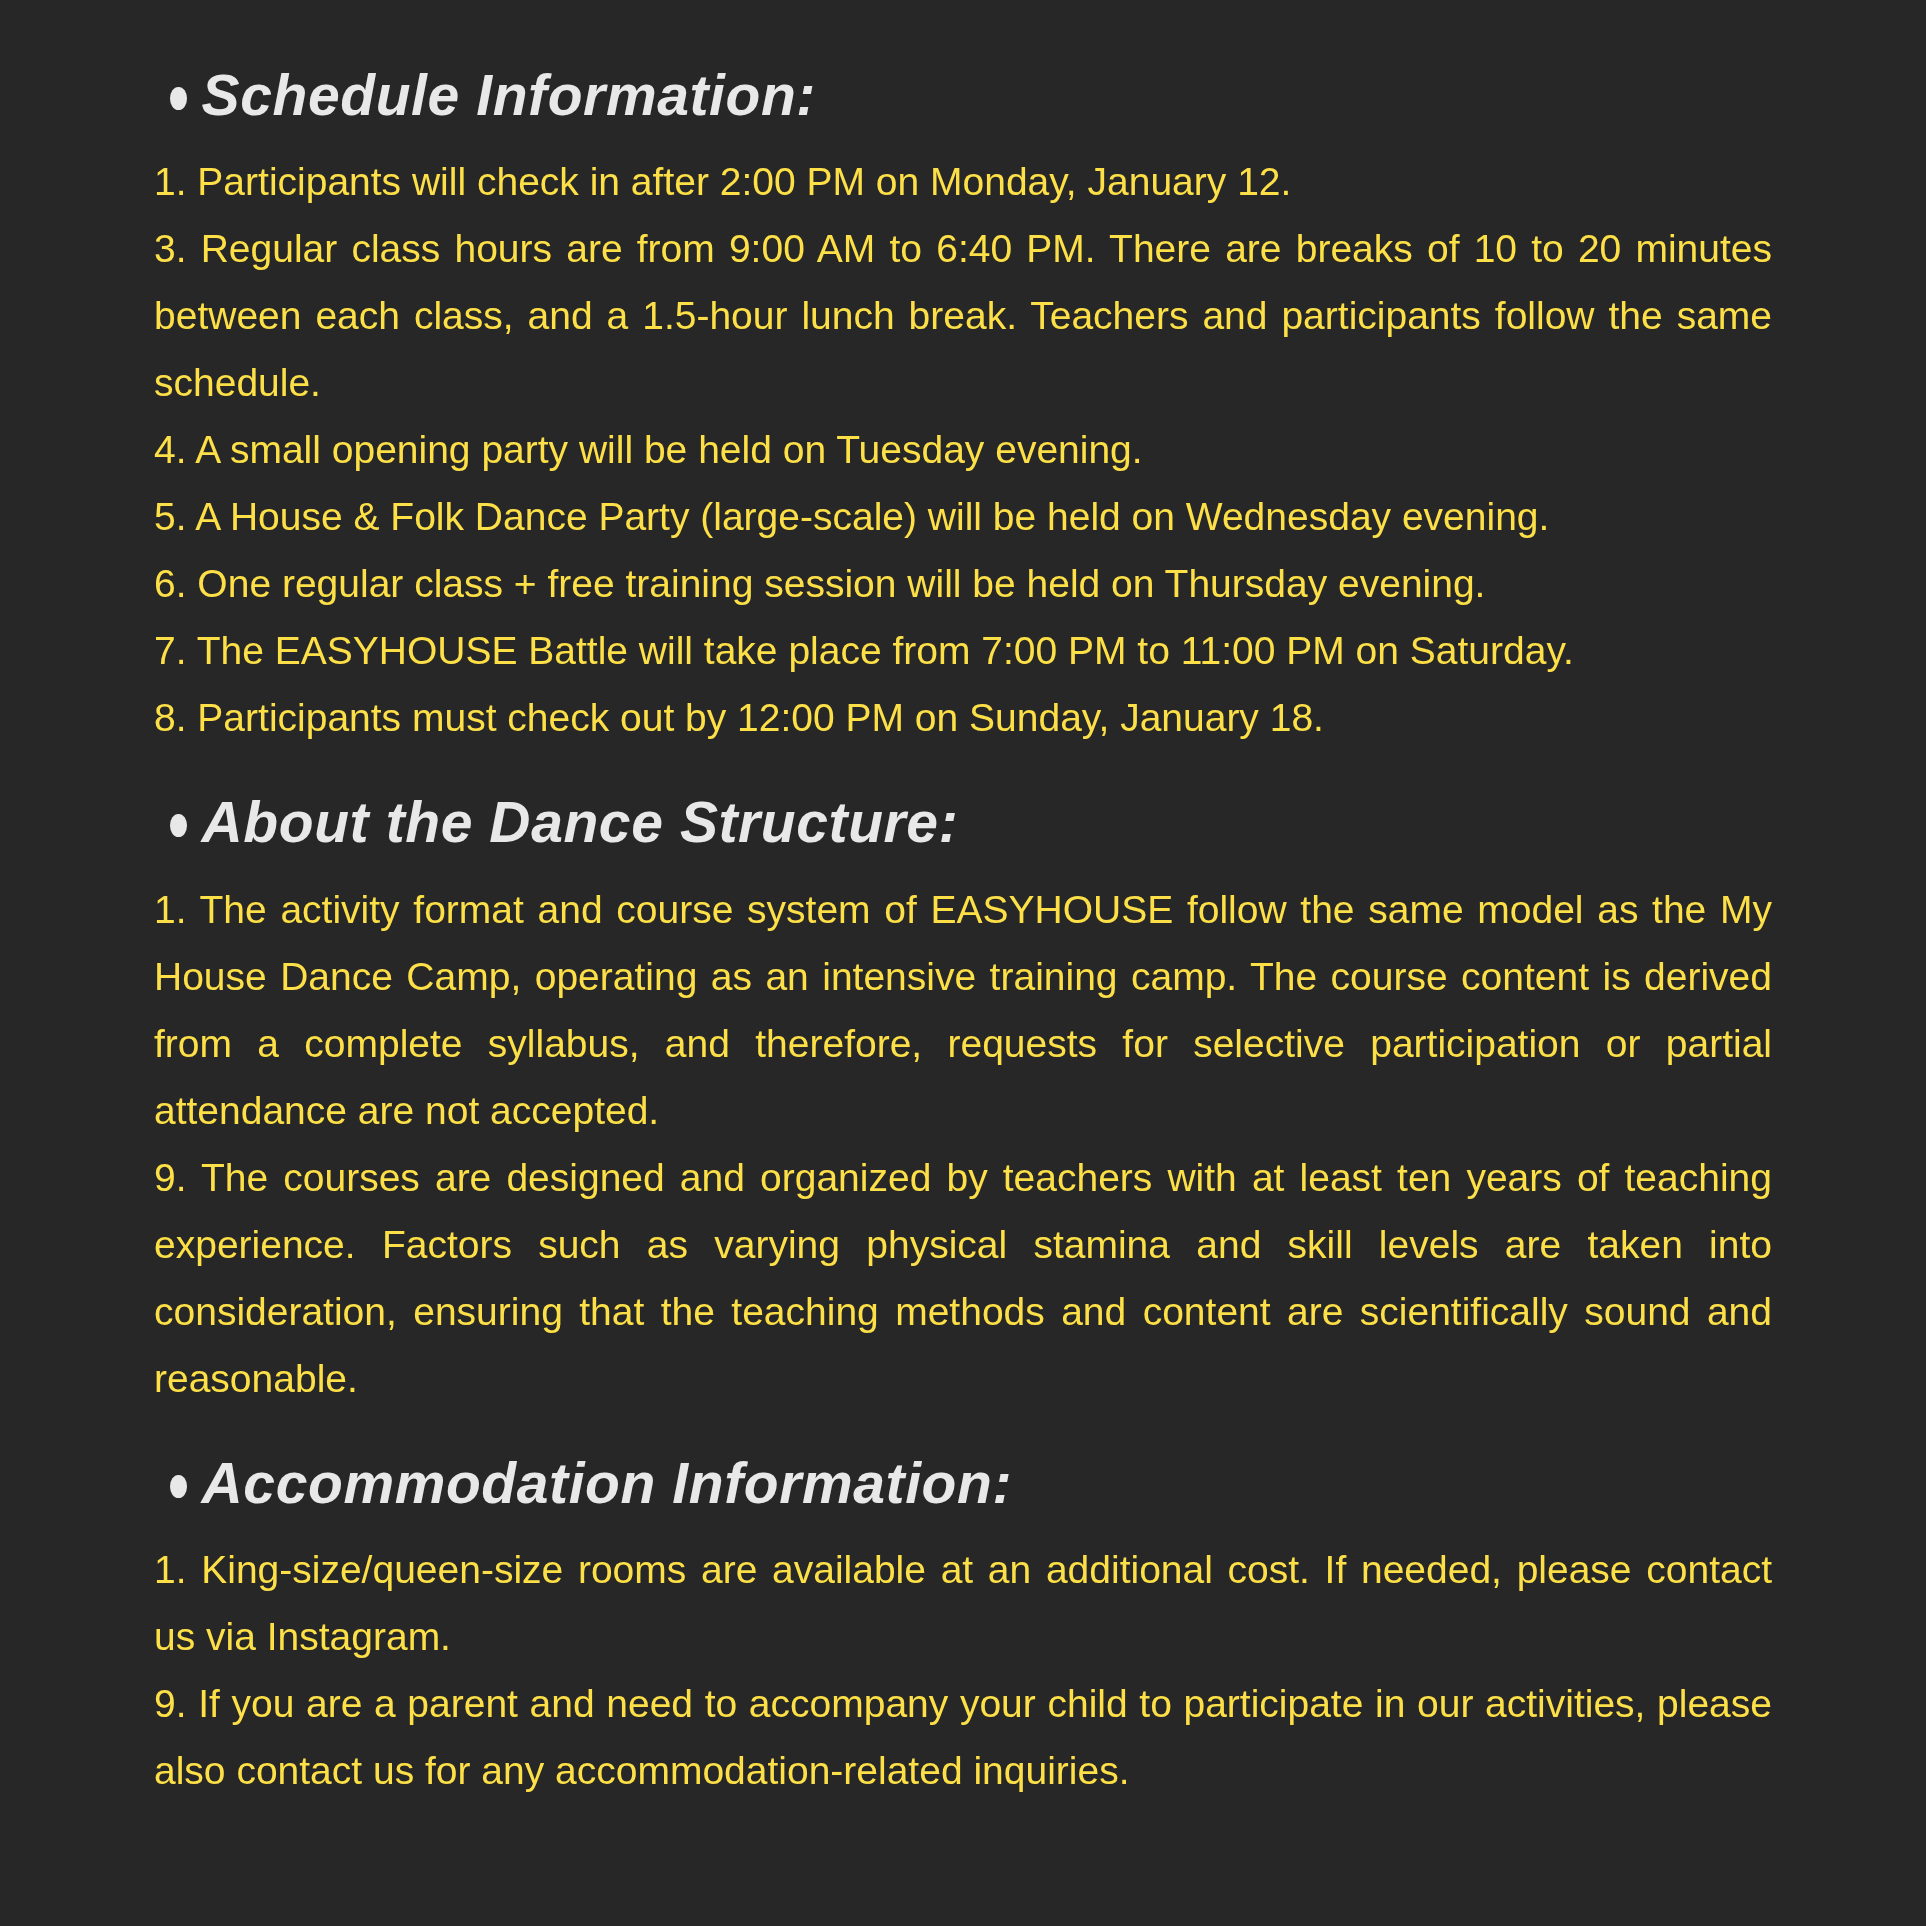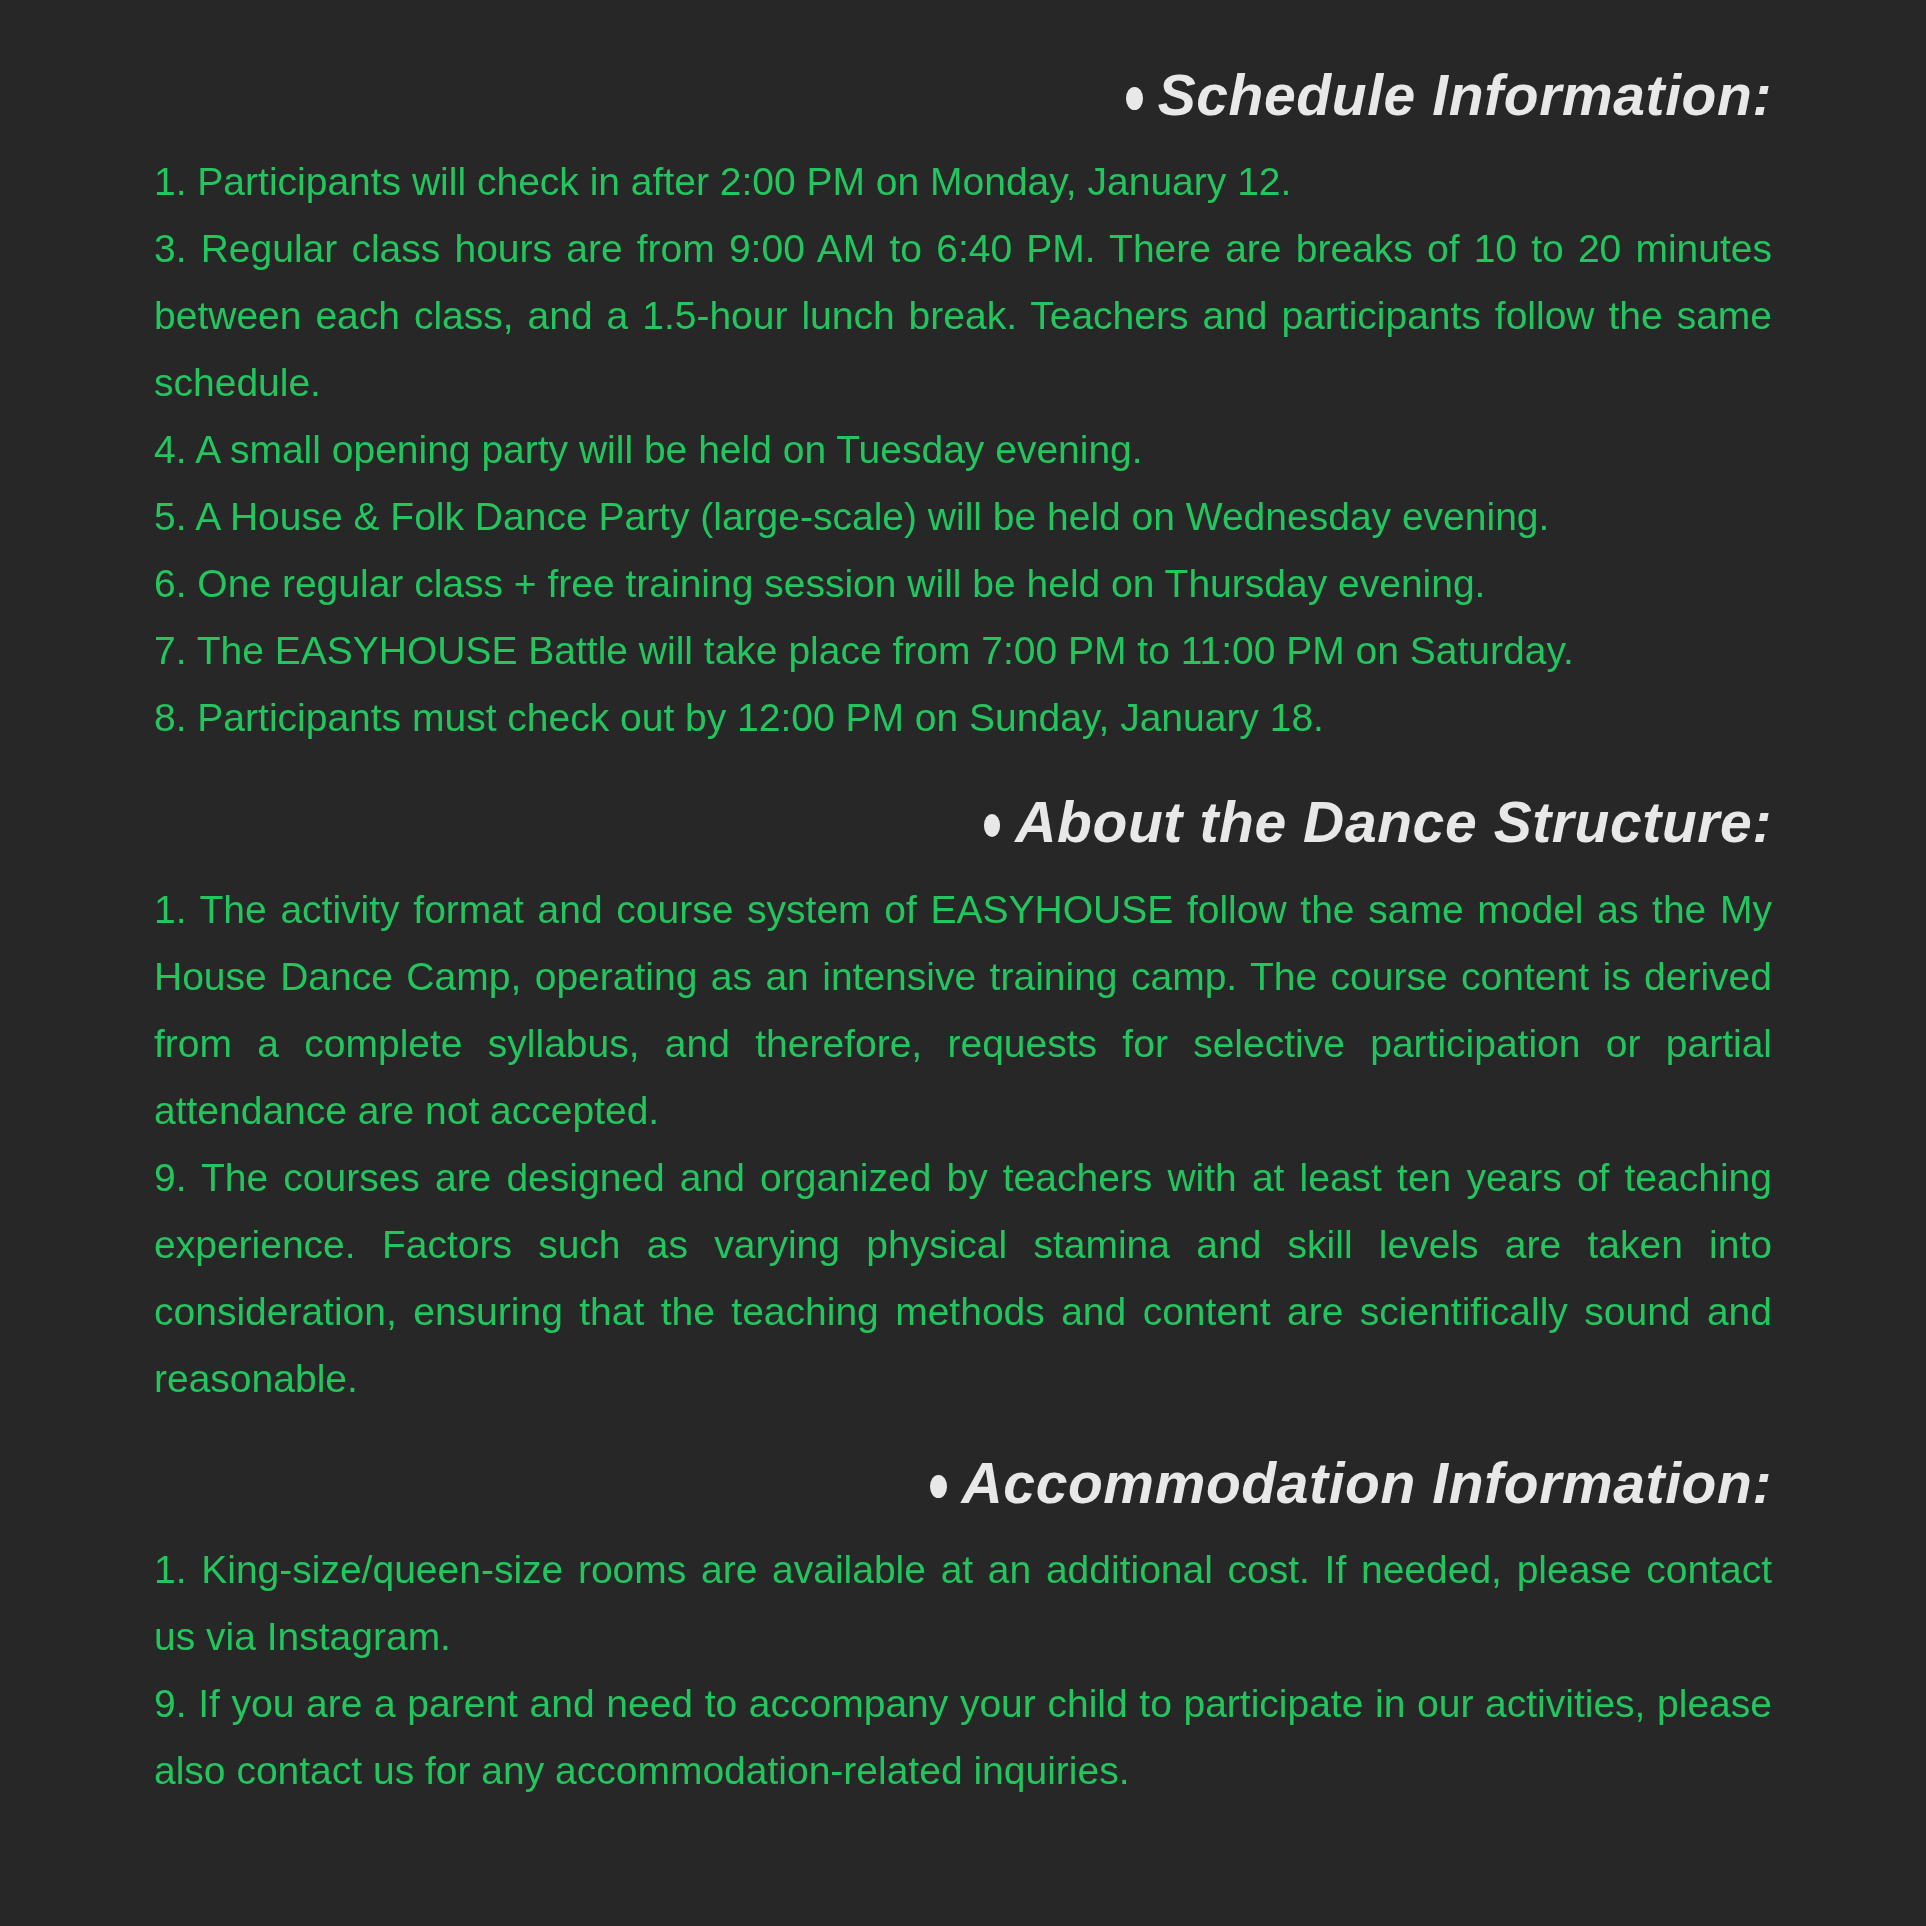--- a/index.html
+++ b/index.html
@@ -19,41 +19,40 @@
   }
   .section-heading {
     font-size: 57px;
     line-height: 92px;
     font-style: italic;
     font-weight: 600;
     letter-spacing: 0.6px;
     margin: 25px 0 7.4px 0;
     padding-left: 16px;
     white-space: nowrap;
-    text-align: right;
   }
   .section-heading.first {
     margin-top: 0;
   }
   .bullet {
     display: inline-block;
     width: 16.6px;
     height: 23px;
     background: #e8e8e8;
     border-radius: 50%;
     margin-right: 15px;
     transform: translateY(-5px);
   }
   .body-para {
     font-size: 39px;
     line-height: 67px;
     font-weight: 400;
     margin: 0;
     text-align: justify;
-    color: #22c55e;
+    color: #fde047;
   }
 </style>
 </head>
 <body>
 
 <main class="sheet">
 
   <section>
     <h2 class="section-heading first"><span class="bullet"></span><span>Schedule Information:</span></h2>
     <p class="body-para">1. Participants will check in after 2:00 PM on Monday, January 12.</p>

